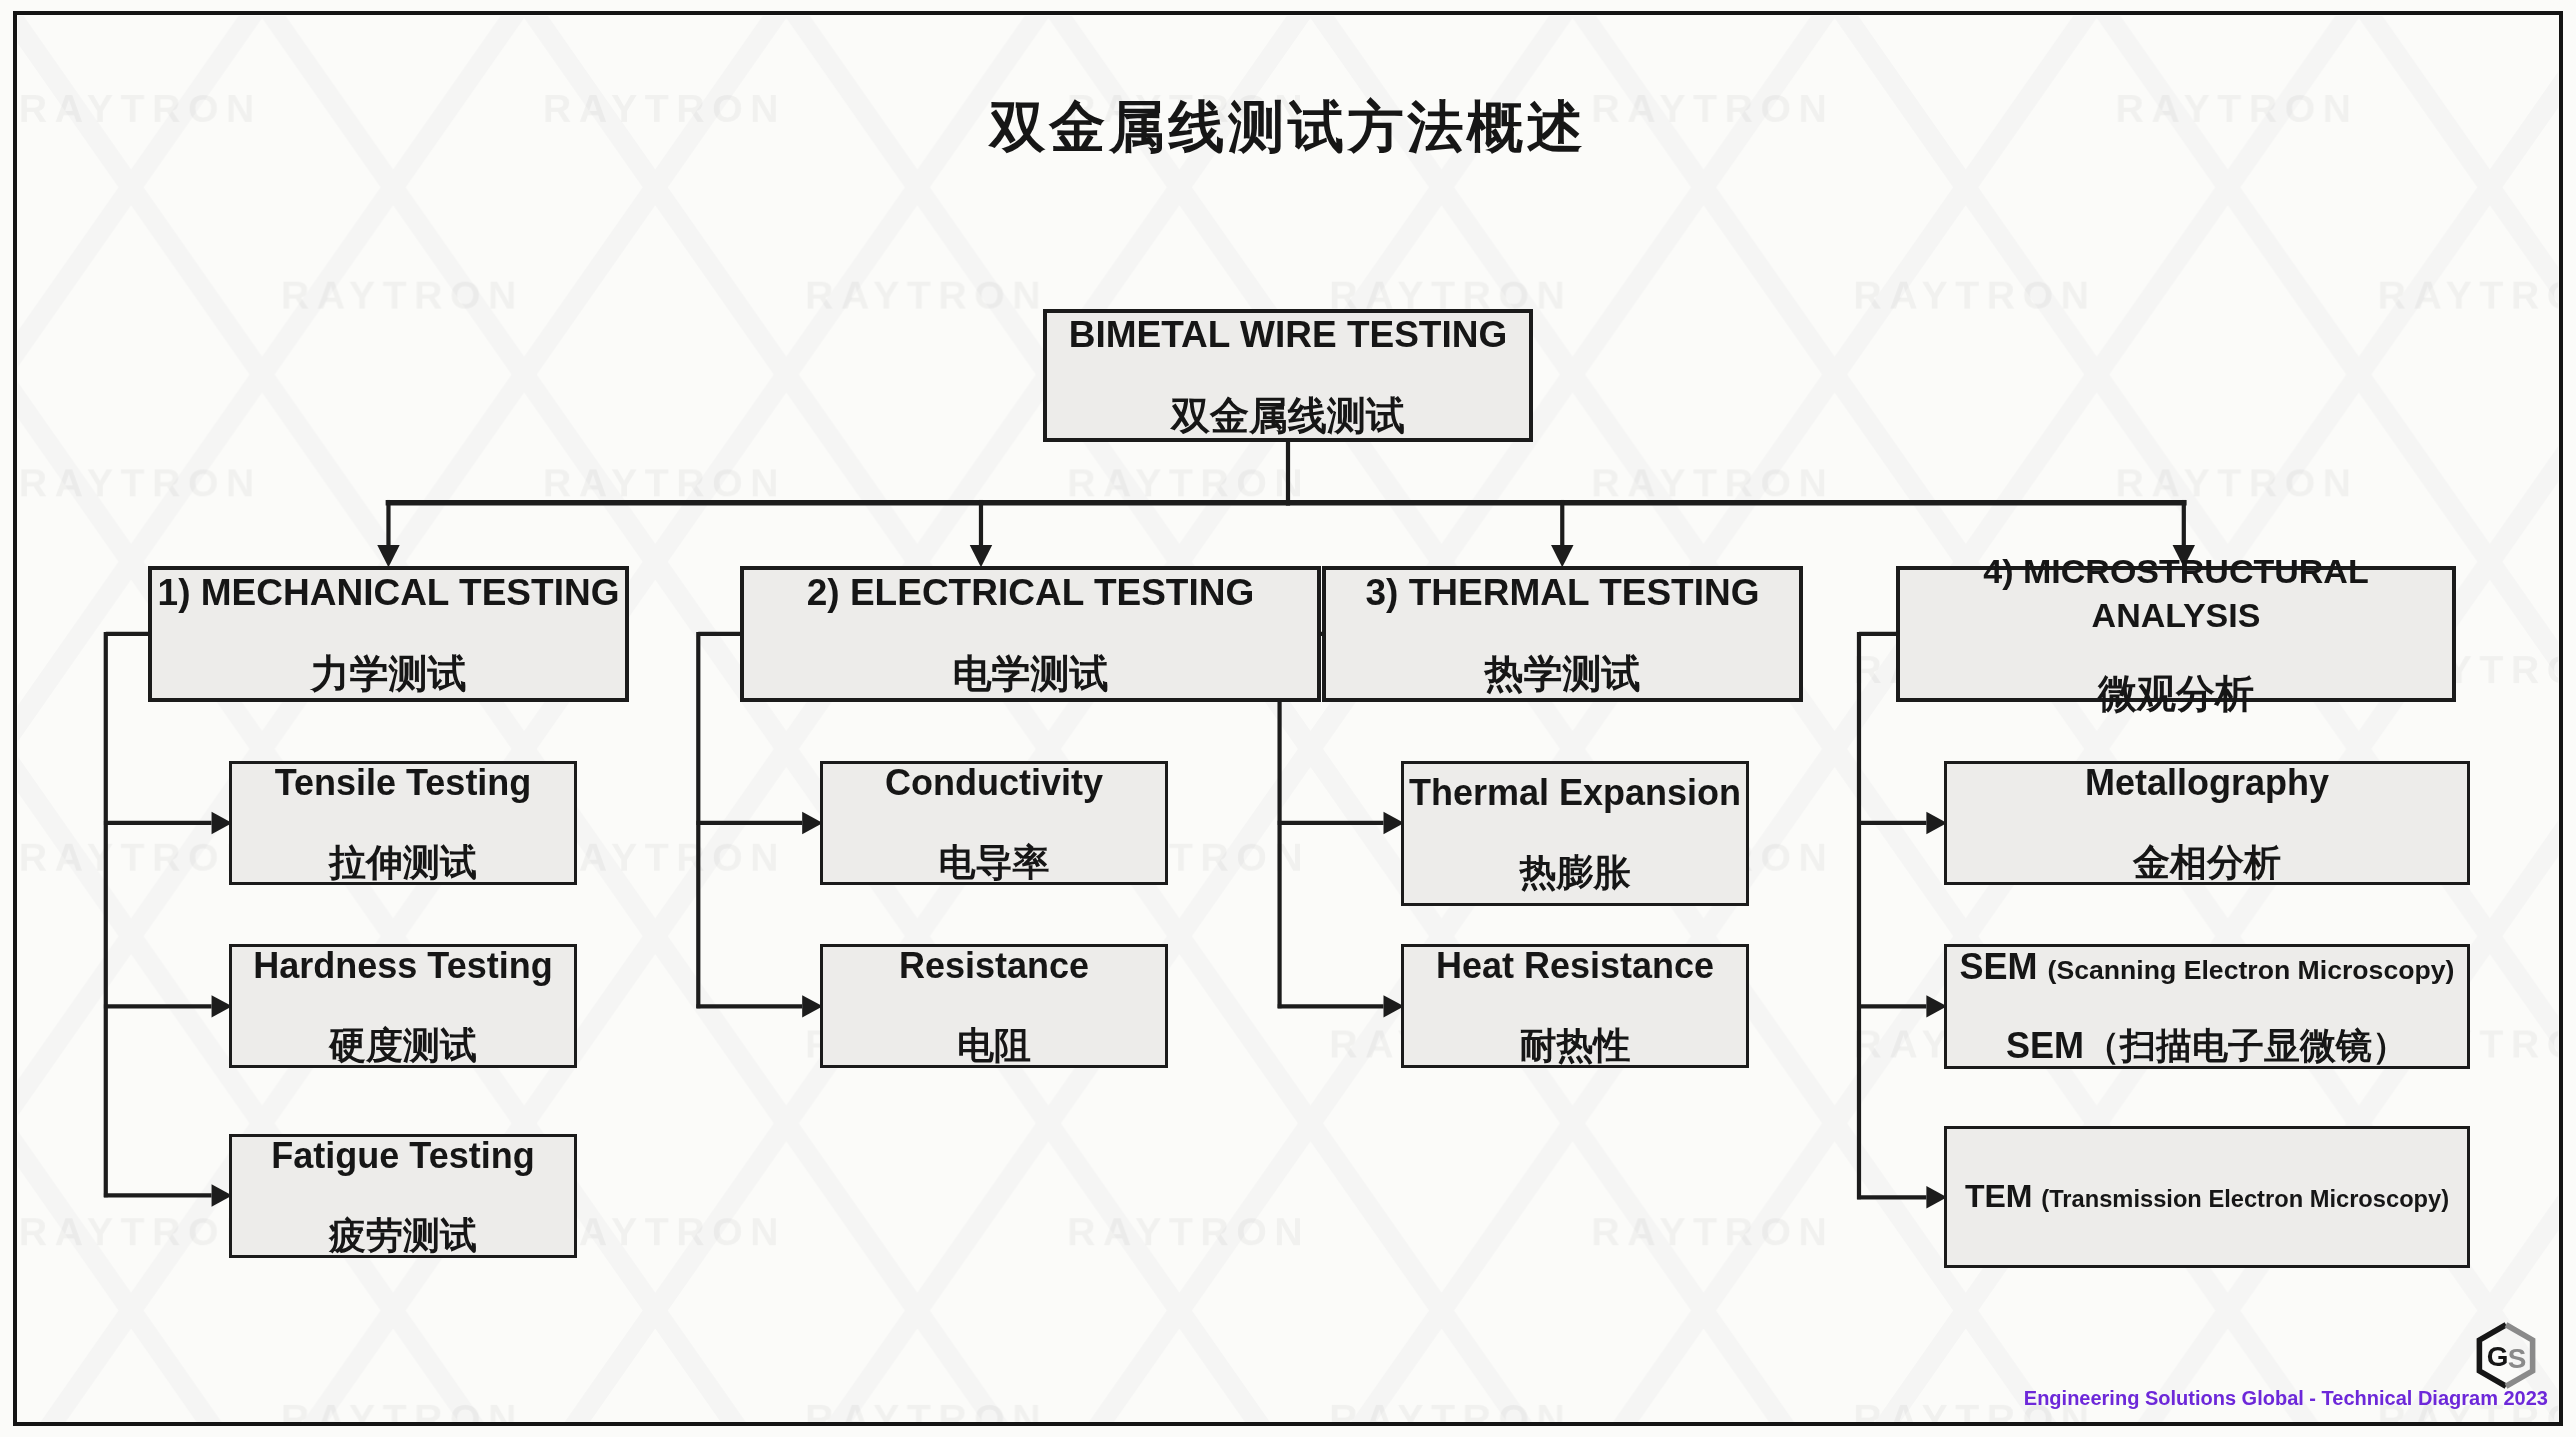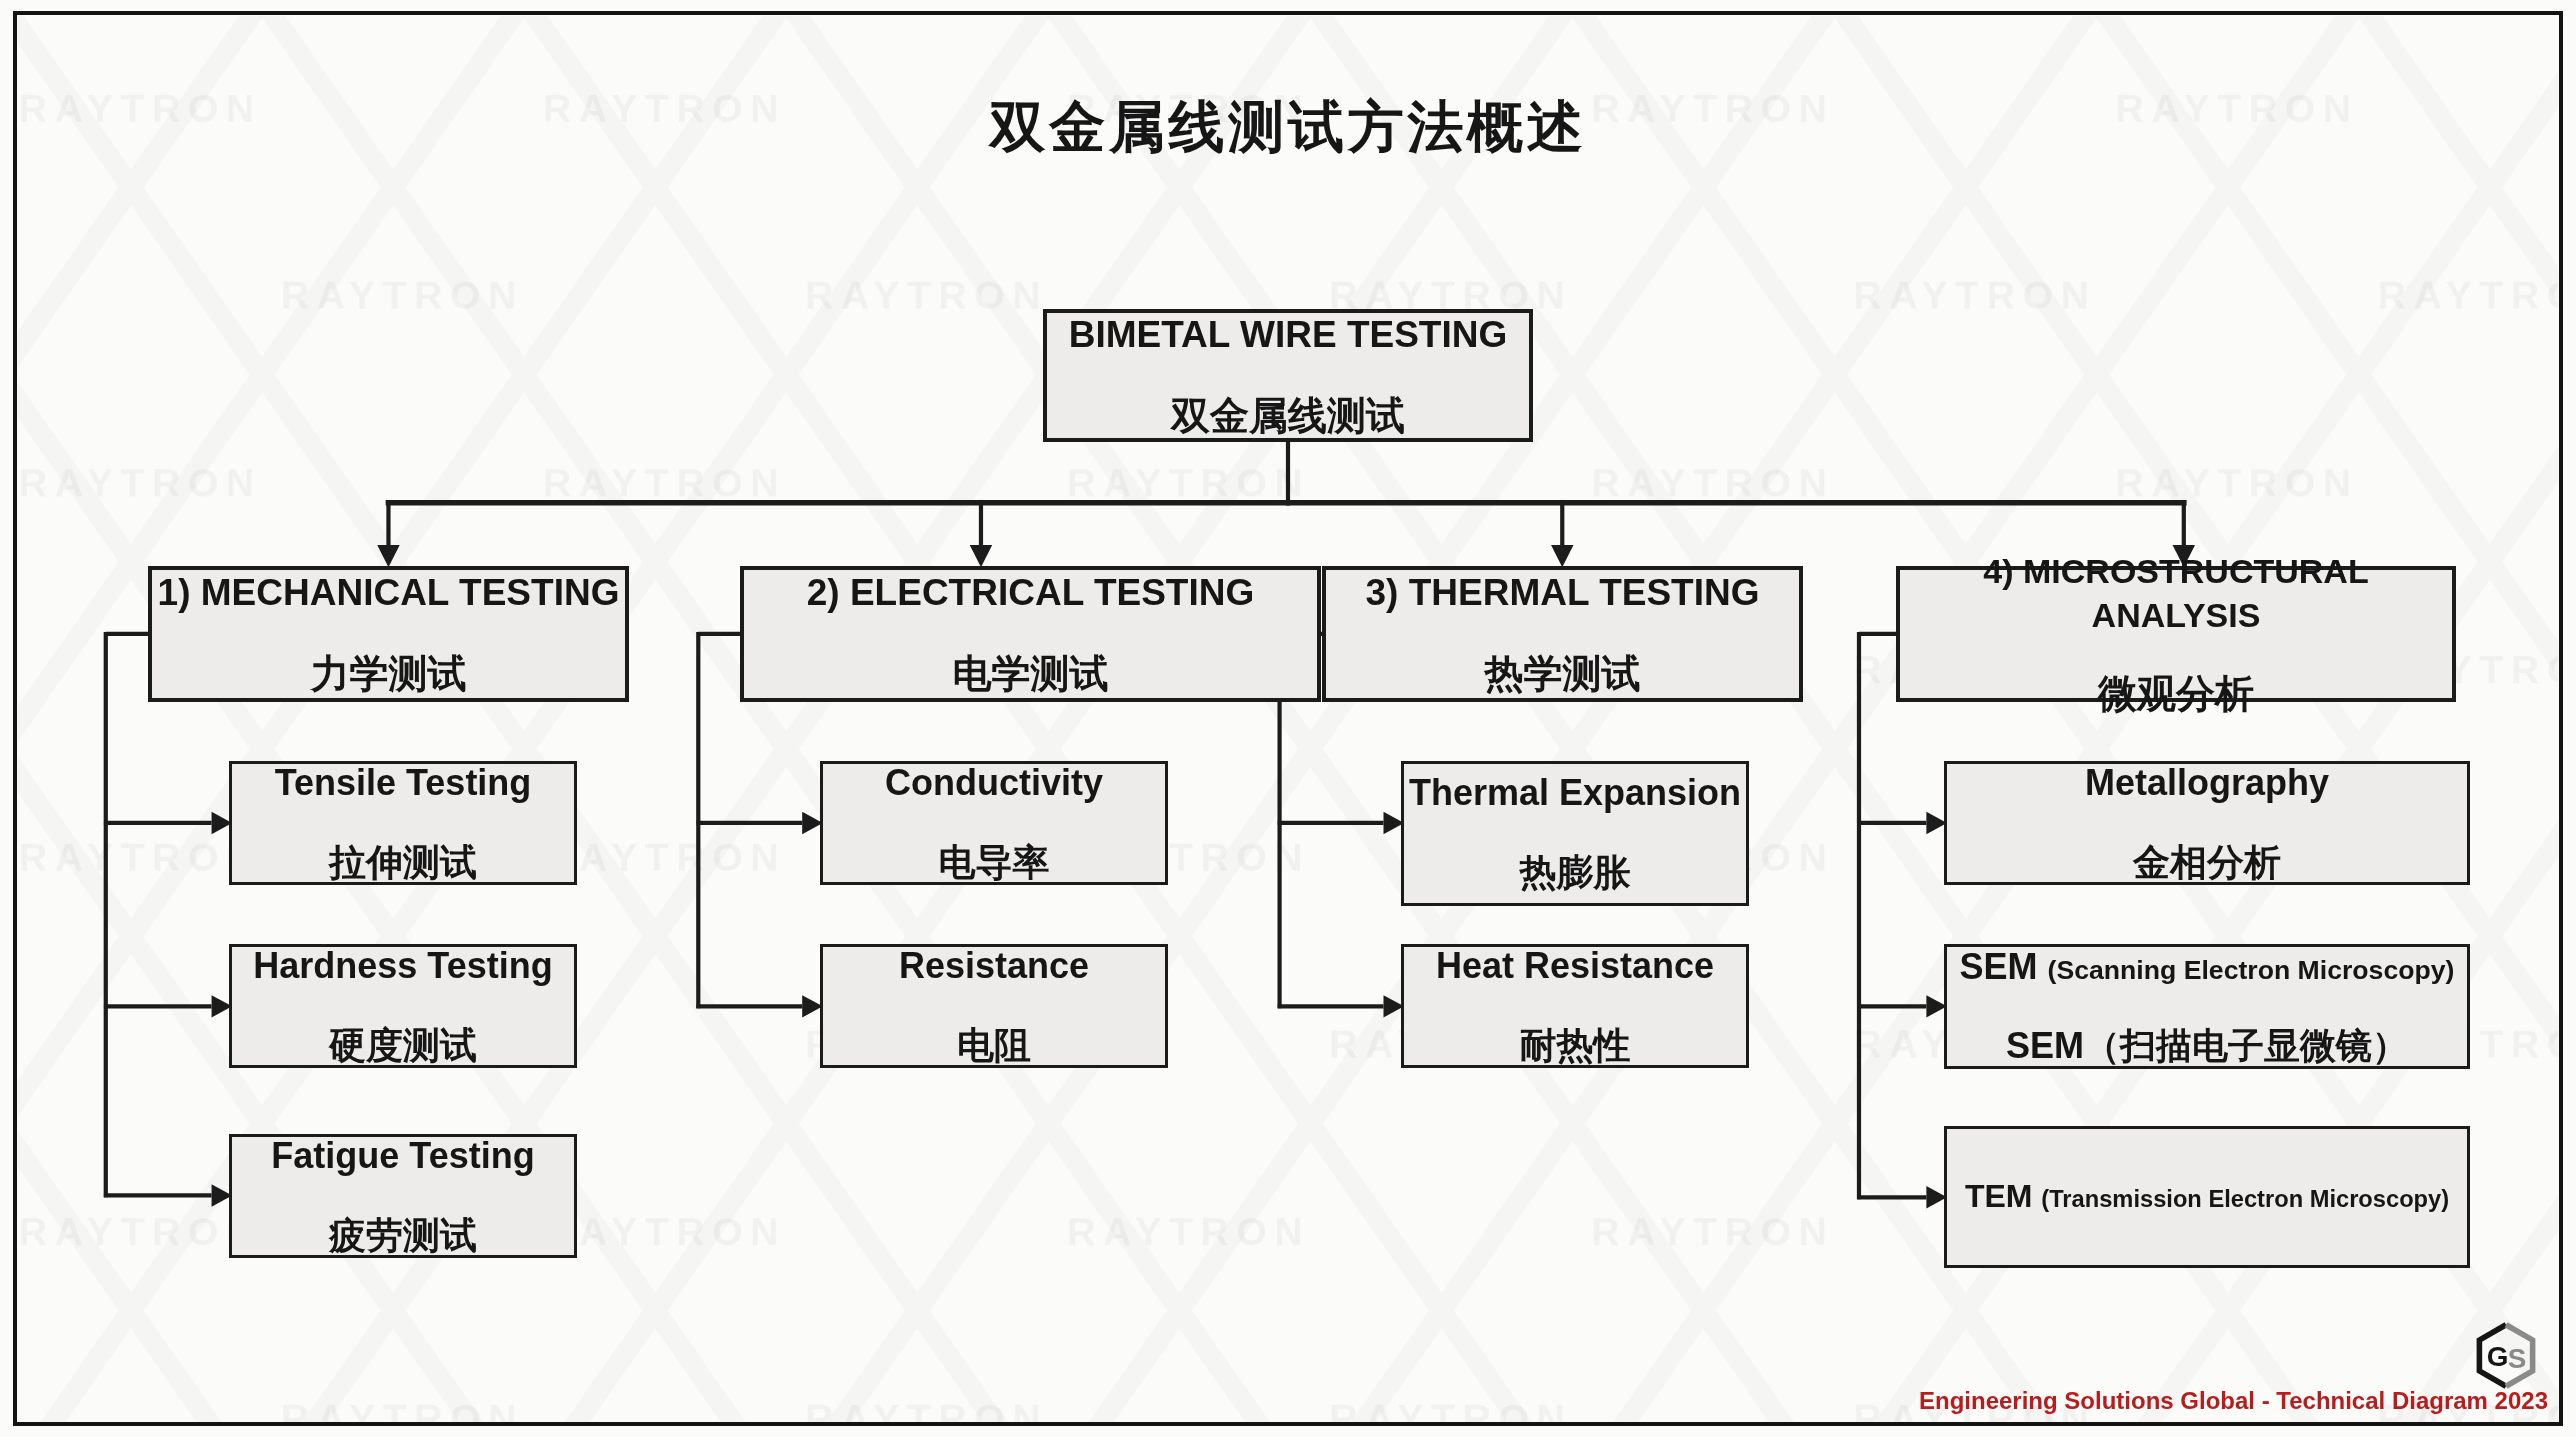--- a/index.html
+++ b/index.html
@@ -27,21 +27,21 @@
   .node.child{border-width:3.7px;}
   .node.child .en{font-size:36px;}
   .node.child .zh{font-size:37px;}
   .node.hdr4 .en{font-size:34px;}
   .node.sem .en,.node.sem .zh{font-size:36px;}
   .node.tem .en{font-size:32px;line-height:1.24;padding:0 13px;}
   .node.tem .zh{font-size:36px;}
   .paren{font-size:.74em;}
   .footer{
     position:absolute;right:28px;top:1387px;
-    font-size:24px;font-weight:bold;color:#b91c1c;letter-spacing:0;
+    font-size:20px;font-weight:bold;color:#6d28d9;letter-spacing:0;
   }
   .logo{position:absolute;left:2473px;top:1322px;}
   svg{display:block;}
 </style>
 </head>
 <body>
 
 <svg class="layer" viewBox="0 0 2752 1536" aria-hidden="true">
   <defs>
     <pattern id="wm" width="560" height="400" patternUnits="userSpaceOnUse">

